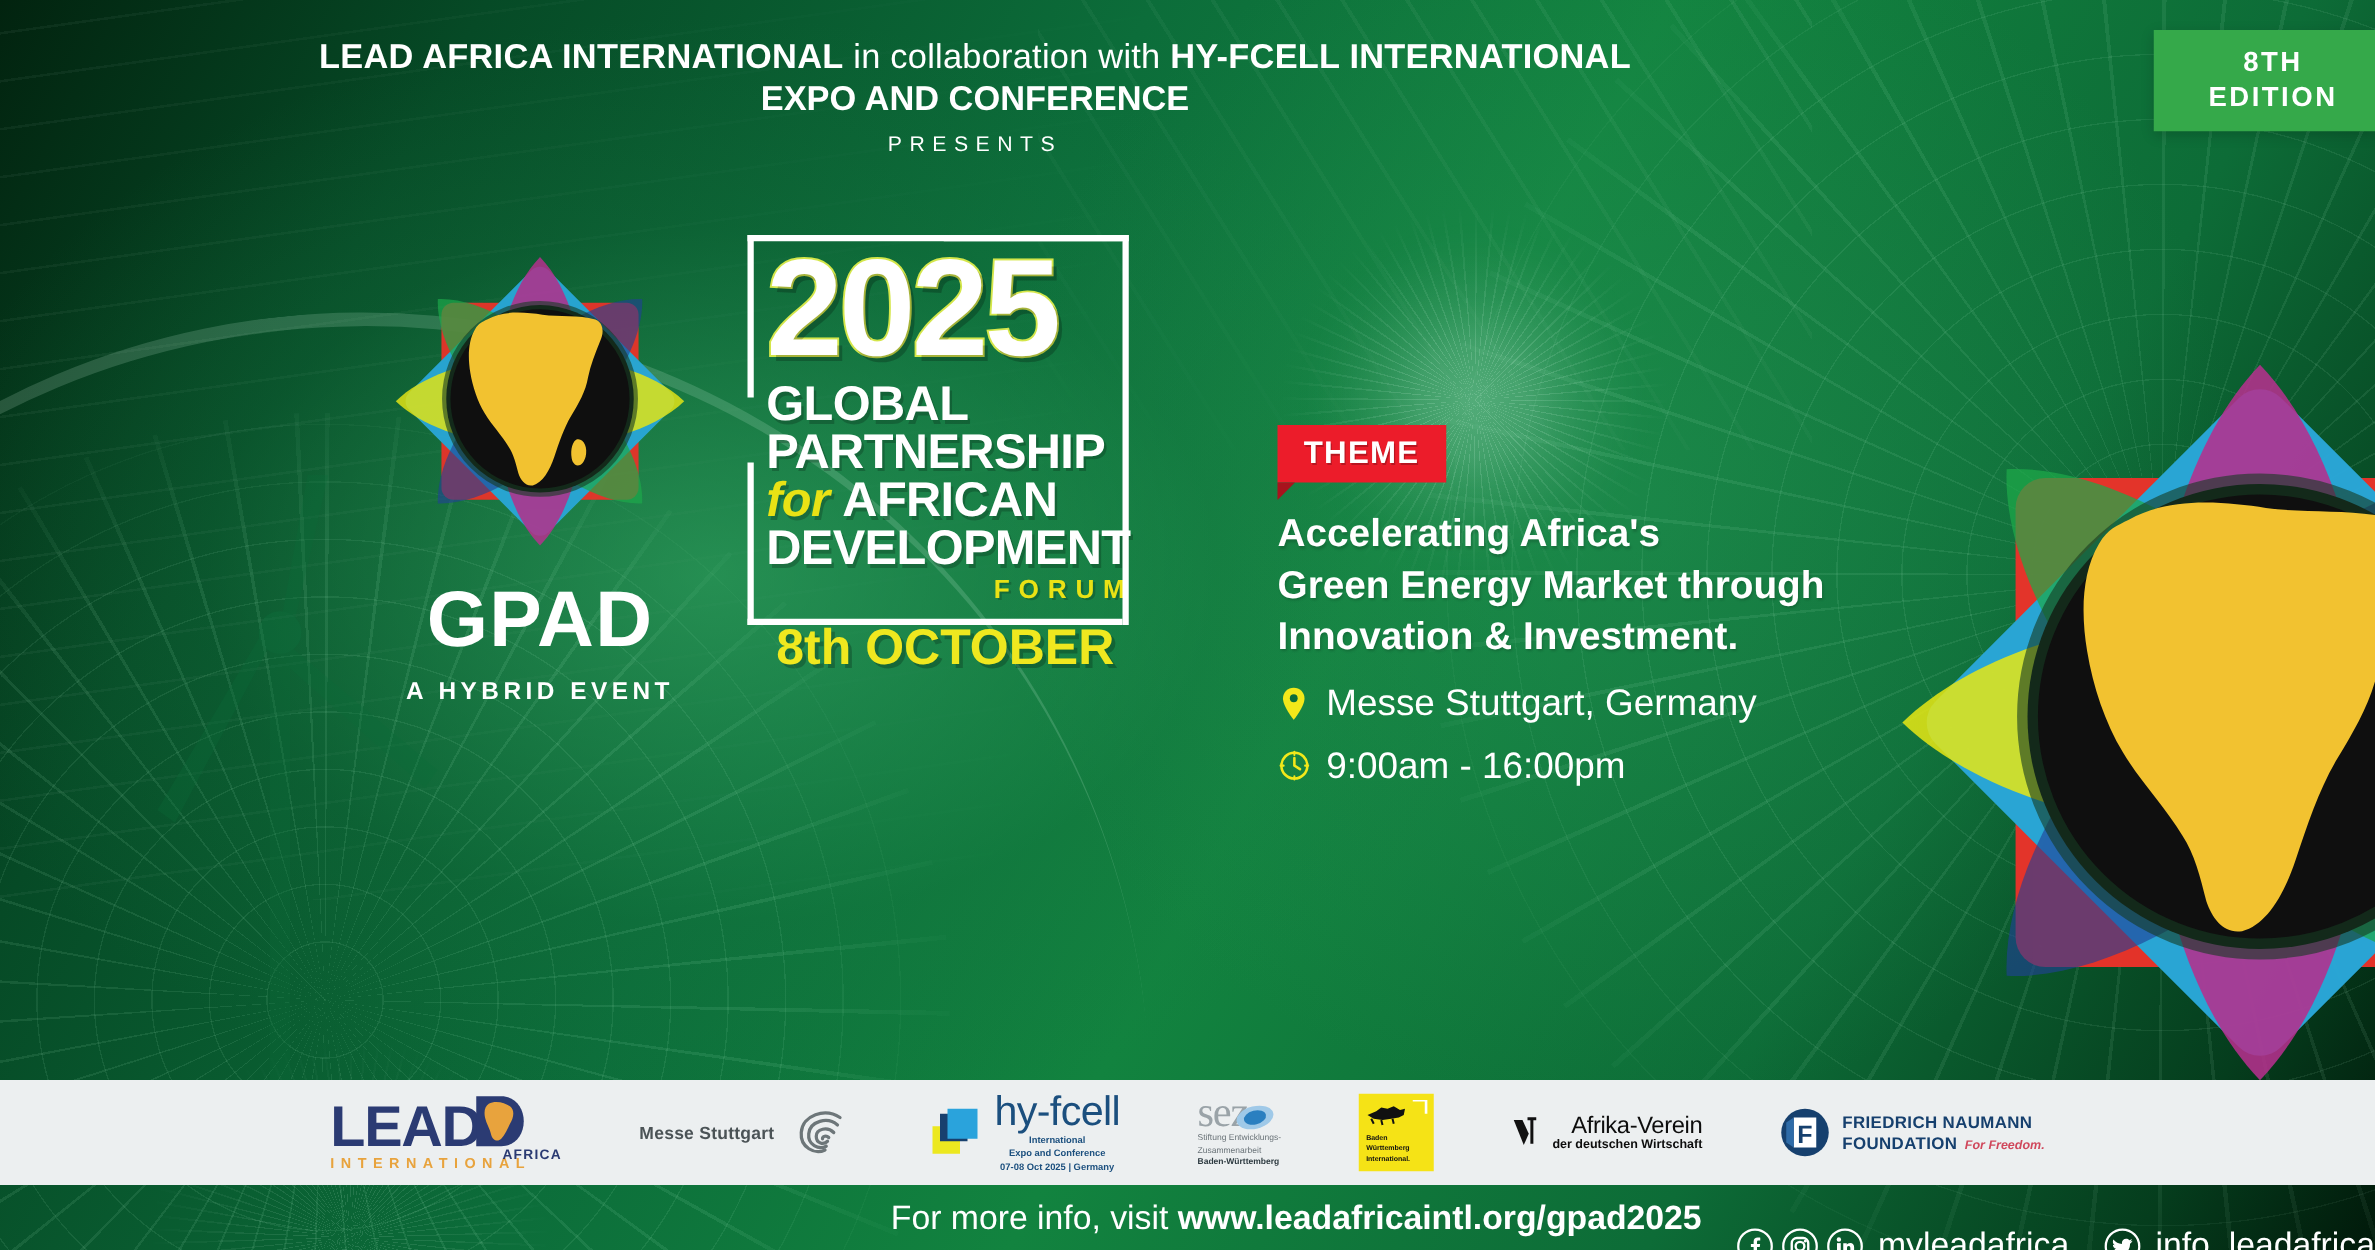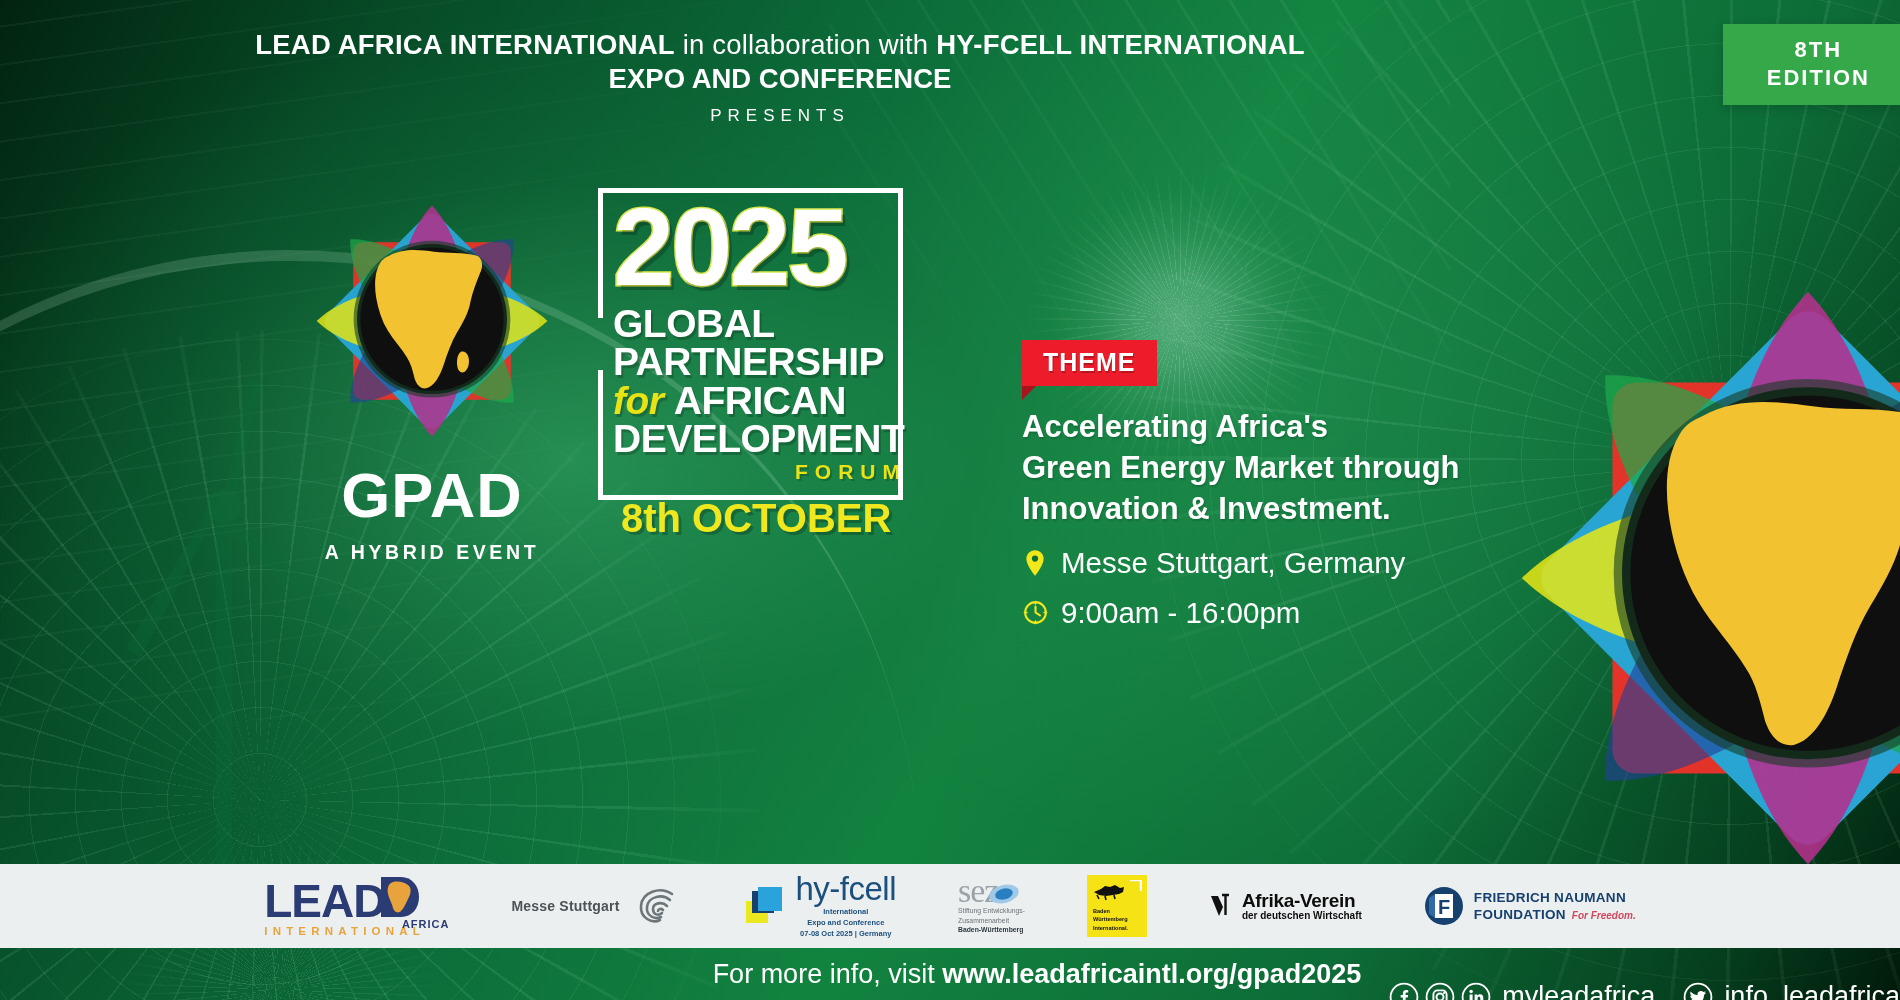--- a/index.html
+++ b/index.html
@@ -173,21 +173,21 @@
   .hyf-txt { font-size:33px; font-weight:400; color:#1b4f7e; letter-spacing:-0.5px; line-height:1; }
   .hyf-sub { font-size:7.5px; font-weight:700; color:#1b4f7e; line-height:1.45; text-align:center; margin-top:2px; }
 
   .sez-txt { font-size:34px; font-weight:400; color:#9aa3a8; letter-spacing:-1px; line-height:0.85; }
   .sez-sub { font-size:6.8px; color:#6a7378; line-height:1.45; }
   .sez-sub b { color:#2d3a40; }
 
   .bw-box { background:#f5e316; width:60px; height:62px; position:relative; padding:6px; }
   .bw-sub { position:absolute; left:6px; bottom:5px; font-size:5.6px; font-weight:700; color:#111; line-height:1.5; }
 
-  .av-txt { font-size:19px; font-weight:700; color:#0d0d0d; letter-spacing:-0.3px; line-height:1; }
+  .av-txt { font-size:19px; font-weight:400; color:#0d0d0d; letter-spacing:-0.3px; line-height:1;text-align:right; }
   .av-sub { font-size:10px; font-weight:700; color:#0d0d0d; }
 
   .fn-txt { font-size:13.5px; font-weight:700; color:#16406e; letter-spacing:0.3px; line-height:1.28; }
   .fn-free { font-size:10px; font-weight:700; color:#d0485c; font-style:italic; }
 
   
   .footer {
     position:absolute; left:0; top:948px; width:1900px; height:52px; z-index:7;
     display:flex; align-items:center; justify-content:flex-end; gap:28px;
     color:#fff;

